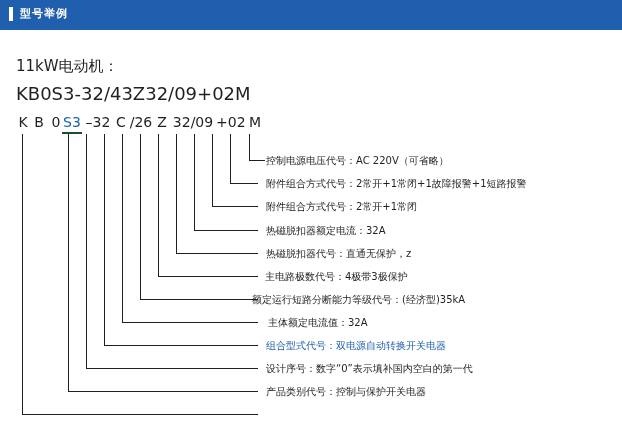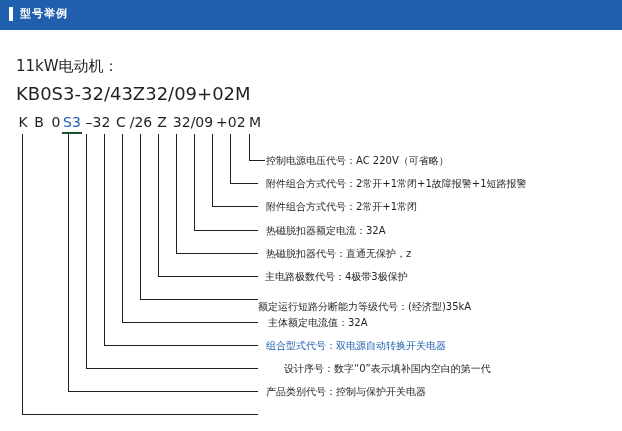--- a/index.html
+++ b/index.html
@@ -116,18 +116,18 @@
   </g>
 </svg>
 
 <div id="notes">
     <div class="note" style="left: 266px; top: 153px;">控制电源电压代号：AC 220V（可省略）</div>
     <div class="note" style="left: 266px; top: 176px;">附件组合方式代号：2常开+1常闭+1故障报警+1短路报警</div>
     <div class="note" style="left: 266px; top: 199px;">附件组合方式代号：2常开+1常闭</div>
     <div class="note" style="left: 266px; top: 223px;">热磁脱扣器额定电流：32A</div>
     <div class="note" style="left: 266px; top: 246px;">热磁脱扣器代号：直通无保护，z</div>
     <div class="note" style="left: 265px; top: 269px;">主电路极数代号：4极带3极保护</div>
-    <div class="note" style="left: 258px; top: 292px; margin-top: 7px;">额定运行短路分断能力等级代号：(经济型)35kA</div>
+    <div class="note" style="left: 252px; top: 292px;">额定运行短路分断能力等级代号：(经济型)35kA</div>
     <div class="note" style="left: 268px; top: 315px;">主体额定电流值：32A</div>
     <div class="note blue" style="left: 266px; top: 338px;">组合型式代号：双电源自动转换开关电器</div>
-    <div class="note" style="left: 284px; top: 361px;">设计序号：数字“0”表示填补国内空白的第一代</div>
+    <div class="note" style="left: 266px; top: 361px;">设计序号：数字“0”表示填补国内空白的第一代</div>
     <div class="note" style="left: 266px; top: 384px; text-align: center;">产品类别代号：控制与保护开关电器</div>
   </div>
 
 </body></html>

